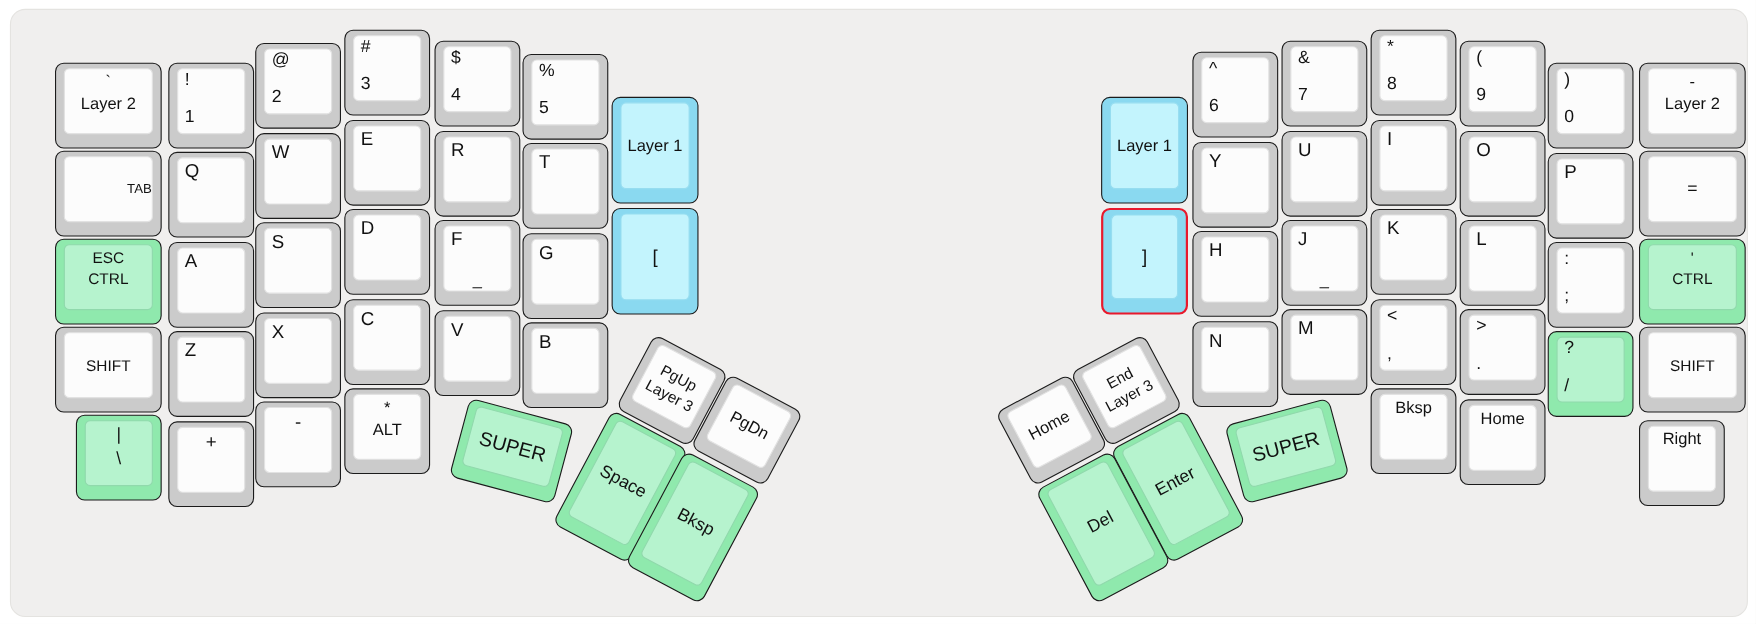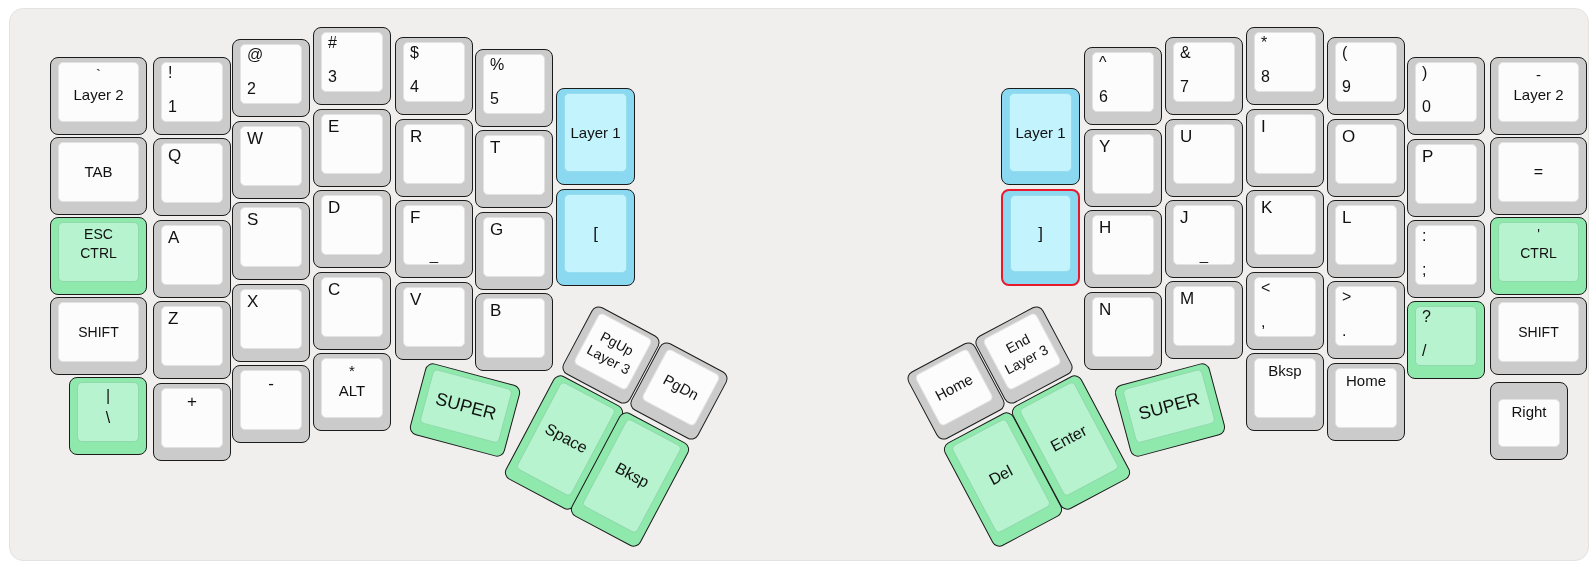--- a/index.html
+++ b/index.html
@@ -39,21 +39,21 @@
 <body>
 
 <div class="panel">
     <div class="key gray" style="left: 40px; top: 48px; width: 97px; height: 78px;">
       <div class="keytop style-stack" style="font-size: 15px;">
         <span class="legend">`</span>
         <span class="legend">Layer 2</span>
       </div>
     </div>
     <div class="key gray" style="left: 40px; top: 128px; width: 97px; height: 78px;">
-      <div class="keytop style-center" style="font-size: 15px;">
+      <div class="keytop style-center" style="font-size: 12px; justify-content: flex-end;">
         <span class="legend">TAB</span>
       </div>
     </div>
     <div class="key green" style="left: 40px; top: 208px; width: 97px; height: 78px;">
       <div class="keytop style-stack" style="font-size: 14px;">
         <span class="legend">ESC</span>
         <span class="legend">CTRL</span>
       </div>
     </div>
     <div class="key gray" style="left: 40px; top: 288px; width: 97px; height: 78px;">
@@ -371,21 +371,21 @@
         <span class="legend">'</span>
         <span class="legend">CTRL</span>
       </div>
     </div>
     <div class="key gray" style="left: 1480px; top: 288px; width: 97px; height: 78px;">
       <div class="keytop style-center" style="font-size: 14px;">
         <span class="legend">SHIFT</span>
       </div>
     </div>
     <div class="key gray" style="left: 1480px; top: 373px; width: 78px; height: 78px;">
-      <div class="keytop style-topcenter" style="font-size: 15px; margin-top: 12px;">
+      <div class="keytop style-topcenter" style="font-size: 15px;">
         <span class="legend">Right</span>
       </div>
     </div>
     <div class="key green" style="left: 1111px; top: 364px; width: 98px; height: 74px; transform: rotate(-15deg);">
       <div class="keytop style-center" style="font-size: 18px;">
         <span class="legend">SUPER</span>
       </div>
     </div>
     <div class="key green" style="left: 1022px; top: 375px; width: 78px; height: 117px; transform: rotate(-28deg);">
       <div class="keytop style-center" style="font-size: 16px;">

